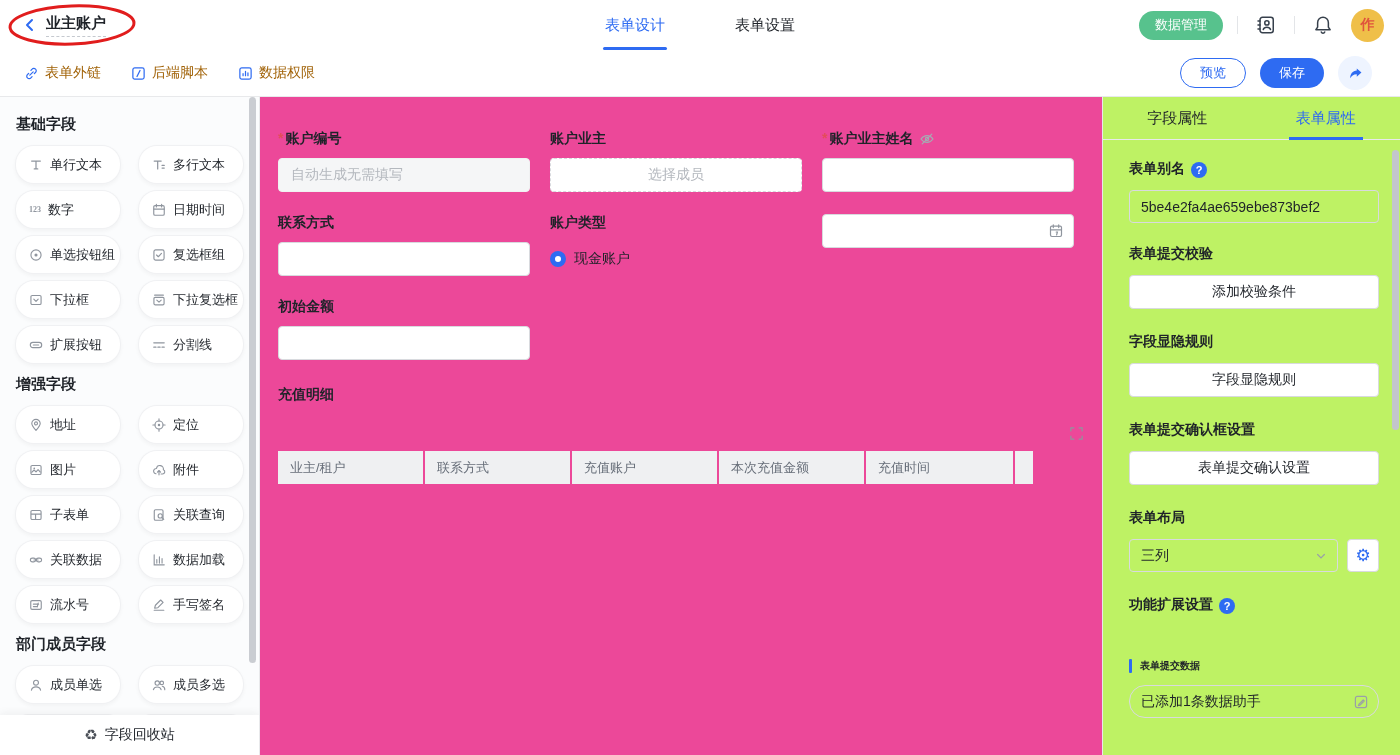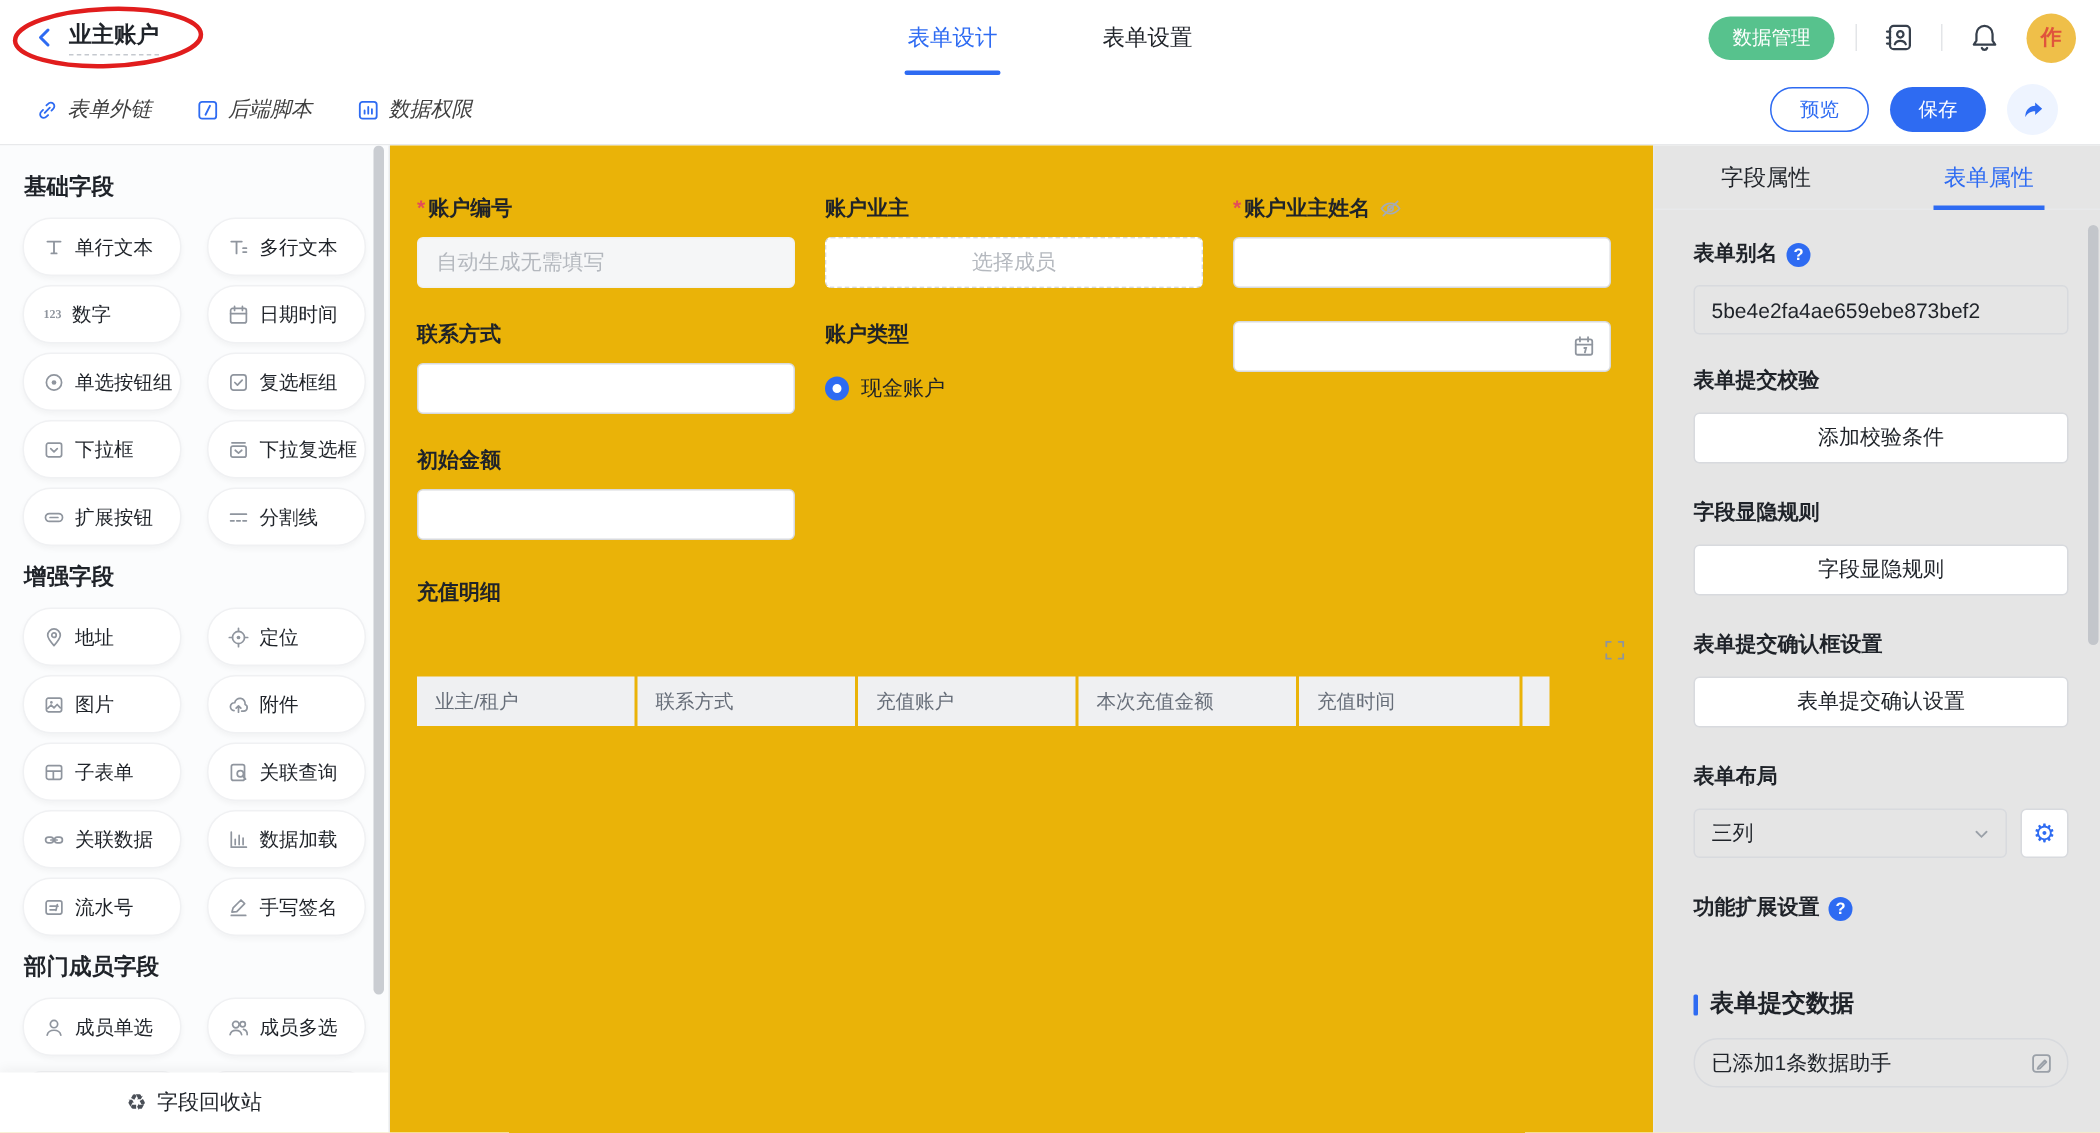--- a/index.html
+++ b/index.html
@@ -19,21 +19,21 @@
   .hdr-tab.active::after { content:""; position:absolute; left:50%; transform:translateX(-50%); bottom:0; width:64px; height:3px; background:#2e6bf2; border-radius:2px; }
   .hdr-right { position:absolute; right:16px; top:0; height:50px; display:flex; align-items:center; gap:14px; }
   .btn-green { height:29px; padding:0 16px; border:none; border-radius:15px; background:#57c28d; color:#fff; font-size:13px; cursor:pointer; font-family:Liberation Mono, monospace; }
   .vdiv { width:1px; height:18px; background:#e3e5e8; }
   .icon-btn { display:flex; align-items:center; justify-content:center; width:28px; height:28px; cursor:pointer; color:#37404c; }
   .avatar { width:33px; height:33px; border-radius:50%; background:#efbf49; color:#e0543c; font-size:14px; font-weight:600; display:flex; align-items:center; justify-content:center; cursor:pointer; }
 
   
   .toolbar { height:47px; display:flex; align-items:center; border-bottom:1px solid #e8e9eb; background:#fff; }
   .tb-links { display:flex; align-items:center; gap:30px; padding-left:24px; }
-  .tb-link { display:flex; align-items:center; gap:6px; color:#404040; font-size:14px; cursor:pointer;font-style:italic; }
+  .tb-link { display:flex; align-items:center; gap:6px; color:#a16207; font-size:14px; cursor:pointer; }
   .tb-actions { margin-left:auto; display:flex; align-items:center; gap:14px; padding-right:28px; }
   .btn-outline { height:30px; padding:0 19px; border:1px solid #2e6bf2; color:#2e6bf2; background:#fff; border-radius:15px; font-size:13px; cursor:pointer; font-family:Liberation Mono, monospace; }
   .btn-primary { height:30px; padding:0 19px; border:none; color:#fff; background:#2e6bf2; border-radius:15px; font-size:13px; cursor:pointer; font-family:inherit; }
   .btn-share { width:34px; height:34px; border-radius:50%; background:#eef4ff; border:none; display:flex; align-items:center; justify-content:center; color:#2e6bf2; cursor:pointer; }
 
   
   .main { display:flex; height:658px; }
 
   
   .sidebar { position:relative; width:260px; background:#fbfcfd; border-right:1px solid #e8e9eb; padding:18px 0 0 16px; overflow:hidden; }
@@ -44,56 +44,56 @@
   .pill .pic { color:#8f959e; flex:0 0 auto; display:flex; }
   .pic-txt { font-size:8px; font-weight:700; color:#8f959e; letter-spacing:0;font-family:Liberation Serif, serif; }
   .half-row { display:grid; grid-template-columns:104px 104px; column-gap:19px; }
   .half-pill { height:12px; background:#fff; border-radius:18px 18px 0 0; box-shadow:0 0 0 1px #f0f1f3; }
   .sb-scroll { position:absolute; right:3px; top:0; width:7px; height:566px; background:#b9bdc3; border-radius:4px; opacity:.75; }
   .recycle-bar { position:absolute; left:0; bottom:0; width:259px; height:40px; background:#fff; box-shadow:0 -2px 8px rgba(31,35,41,.06);
     display:flex; align-items:center; justify-content:center; gap:7px; font-size:14px; cursor:pointer; z-index:3; }
   .recycle-glyph { font-size:15px; color:#4a4f57; }
 
   
-  .canvas { position:relative; flex:1; background:#eab308; padding:33px 18px 0 18px; overflow:hidden; }
+  .canvas { position:relative; flex:1; background:#ec4899; padding:33px 18px 0 18px; overflow:hidden; }
   .form-grid { display:grid; grid-template-columns:252px 252px 252px; column-gap:20px; }
   .fitem { margin-bottom:22px; }
   .flabel { display:flex; align-items:center; gap:6px; font-size:14px; font-weight:600; margin-bottom:10px; }
   .req::before { content:"*"; color:#e34d59; margin-right:2px; font-weight:600; }
   .finput { height:34px; border:1px solid #d8dade; border-radius:4px; background:#fff; position:relative; }
   .finput.disabled { background:#f5f6f7; border-color:#f0f1f2; display:flex; align-items:center; padding:0 12px; color:#b4b8be; font-size:14px; }
   .finput.dashed { border:1px dashed #d8dade; display:flex; align-items:center; justify-content:center; color:#b4b8be; font-size:14px; }
   .finput .cal { position:absolute; right:9px; top:8px; color:#8f959e; }
   .radio-row { display:flex; align-items:center; gap:8px; height:34px; }
   .radio { width:16px; height:16px; border-radius:50%; border:5px solid #2e6bf2; background:#fff; }
   .radio-label { font-size:14px; }
   .eye { color:#a6abb3; }
   .subform-label { font-size:14px; font-weight:700; }
   .expand-row { display:flex; justify-content:flex-end; margin:22px 0 10px; color:#8f959e; }
   .sf-table { display:flex; gap:2px; }
   .sf-th { height:33px; background:#eff0f2; color:#676e79; font-size:13px; display:flex; align-items:center; padding-left:12px; }
   .sf-th.c { width:145px; } .sf-th.c5 { width:147px; } .sf-th.stub { width:18px; padding:0; }
 
   
-  .panel { position:relative; width:298px; border-left:1px solid #e8e9eb; background:#e5e5e5; }
+  .panel { position:relative; width:298px; border-left:1px solid #e8e9eb; background:#bef264; }
   .p-tabs { height:43px; display:flex; border-bottom:1px solid #e8e9eb; }
   .p-tab { position:relative; flex:1; display:flex; align-items:center; justify-content:center; font-size:15px; cursor:pointer; }
   .p-tab.active { color:#2e6bf2; }
   .p-tab.active::after { content:""; position:absolute; bottom:-1px; left:50%; transform:translateX(-50%); width:74px; height:3px; background:#2e6bf2; }
   .p-body { padding:20px 20px 0 26px; }
   .p-head { display:flex; align-items:flex-end; gap:6px; font-size:14px; font-weight:700; margin-bottom:12px; }
   .qmark { width:16px; height:16px; border-radius:50%; background:#2e6bf2; color:#fff; font-size:11px; font-weight:700; display:flex; align-items:center; justify-content:center; }
   .p-input { width:250px; height:33px; border:1px solid #d8dade; border-radius:4px; display:flex; align-items:center; padding:0 11px; font-size:14px; color:#1f2329; margin-bottom:22px; }
   .p-btn { width:250px; height:34px; border:1px solid #d8dade; border-radius:4px; background:#fff; font-size:14px; color:#1f2329; cursor:pointer; margin-bottom:24px; font-family:inherit; }
   .layout-row { display:flex; gap:9px; margin-bottom:24px; }
   .p-select { width:209px; height:33px; border:1px solid #d8dade; border-radius:4px; display:flex; align-items:center; justify-content:space-between; padding:0 10px 0 11px; font-size:14px; cursor:pointer; color:#1f2329; }
   .p-select .chev { color:#9aa0a8; }
   .gear-btn { width:32px; height:33px; border:1px solid #d8dade; border-radius:4px; background:#fff; display:flex; align-items:center; justify-content:center; cursor:pointer; }
   .gear-glyph { color:#2e6bf2; font-size:17px; line-height:1; }
-  .p-sub { display:flex; align-items:center; gap:8px; font-size:16px; font-weight:700; margin-bottom:12px;margin-top:45px; }
+  .p-sub { display:flex; align-items:center; gap:8px; font-size:10px; font-weight:700; margin-bottom:12px;margin-top:45px; }
   .p-sub::before { content:""; width:3px; height:14px; background:#2e6bf2; border-radius:1px; }
   .p-box { width:250px; height:33px; border:1px solid #d8dade; border-radius:16px; display:flex; align-items:center; justify-content:space-between; padding:0 9px 0 11px; font-size:14px; margin-bottom:20px; cursor:pointer; }
   .p-box .edit { color:#9aa0a8; }
   .pn-scroll { position:absolute; right:1px; top:53px; width:7px; height:280px; background:#c3c6cb; border-radius:4px; }
 </style>
 </head>
 <body>
 
 <div class="header">
   <div class="hdr-left">

